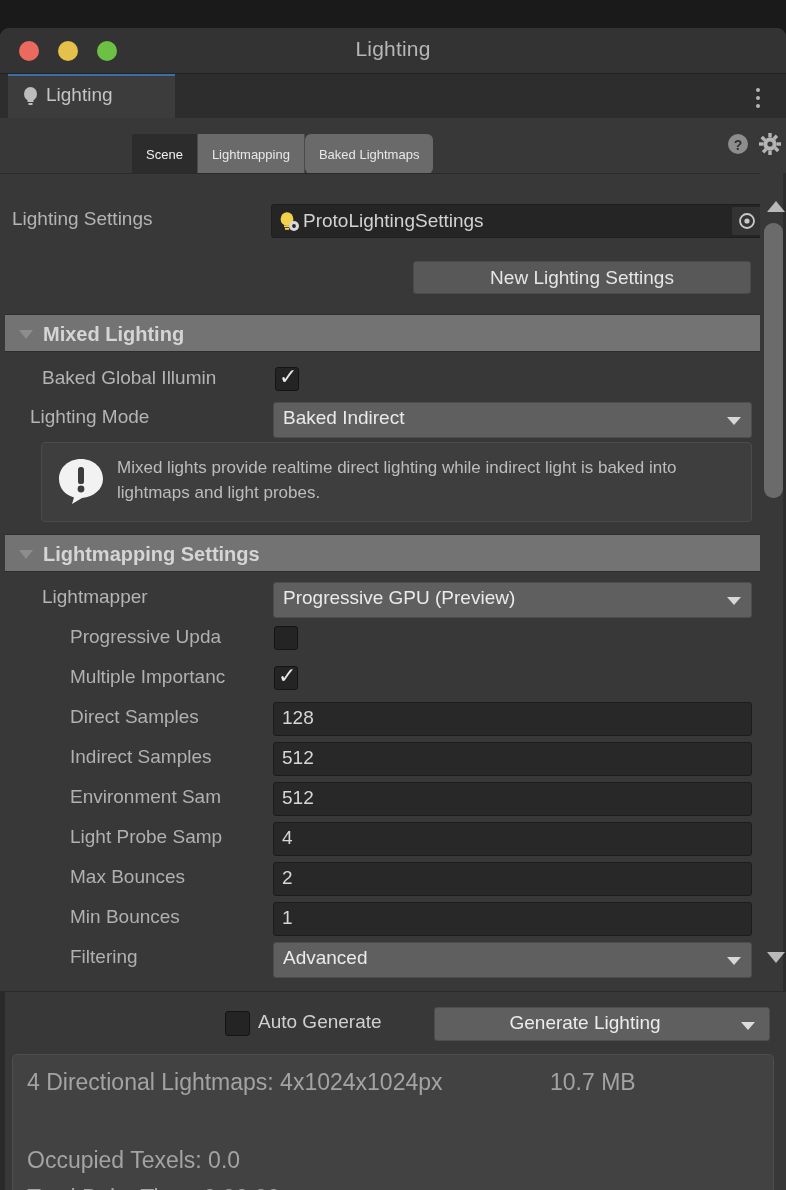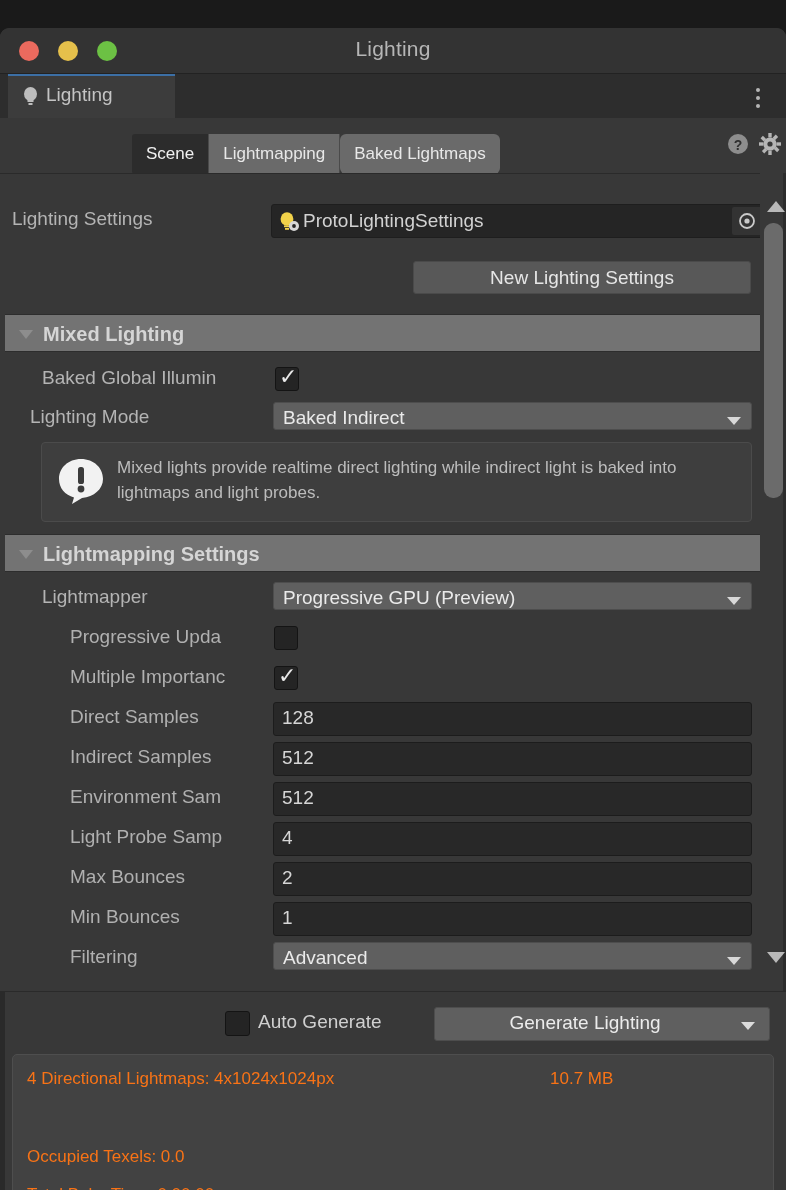--- a/index.html
+++ b/index.html
@@ -71,21 +71,21 @@
     background: #383838;
   }
   #modetabs {
     position: absolute; left: 132px; top: 106px;
     display: flex; height: 40px;
     border-radius: 3px; overflow: hidden;
   }
   .mtab {
     display: flex; align-items: center; justify-content: center;
     padding: 0 14px; height: 40px;
-    background: #6a6a6a; color: #e8e8e8; font-size: 17px;
+    background: #6a6a6a; color: #e8e8e8; font-size: 13px;
     border-right: 1px solid #4a4a4a;
     text-align: right;
   }
   .mtab:last-child { border-right: none; border-radius: 6px; }
   .mtab.selected { background: #2c2c2c; color: #f0f0f0; }
   #help-icon { position: absolute; left: 726px; top: 104px; }
   #gear-icon { position: absolute; left: 758px; top: 104px; }
 
   
   #content {
@@ -155,21 +155,21 @@
     position: absolute; width: 24px; height: 24px;
     background: #242424; border: 1px solid #141414; border-radius: 3px;
   }
   .cbox .chk {
     position: absolute; left: 3px; top: -3px;
     color: #e9e9e9; font-size: 22px; line-height: 24px;
   }
 
   
   .popup {
-    position: absolute; height: 28px;
+    position: absolute; height: 36px;
     background: #5f5f5f; border: 1px solid #4d4d4d; border-radius: 3px;
   }
   .popup .ptext {
     position: absolute; left: 9px; top: 4px;
     color: #eaeaea; font-size: 19px; white-space: nowrap;
   }
   .popup .pcaret {
     position: absolute; right: 10px; top: 14px;
     width: 0; height: 0;
     border-left: 7px solid transparent; border-right: 7px solid transparent;
@@ -223,21 +223,21 @@
     border-top: 8px solid #dcdcdc;
   }
 
   
   #stats {
     position: absolute; left: 12px; top: 1026px;
     width: 762px; height: 158px;
     background: #424242; border: 1px solid #4e4e4e; border-radius: 5px;
   }
   .stat {
-    position: absolute; color: #f97316; font-size: 17px; white-space: nowrap;
+    position: absolute; color: #a3a3a3; font-size: 23px; white-space: nowrap;
   }
 
   
   #scrollbar {
     position: absolute; left: 760px; top: 145px;
     width: 26px; height: 818px;
     background: #383838;
   }
   #sb-up {
     position: absolute; left: 7px; top: 28px;

